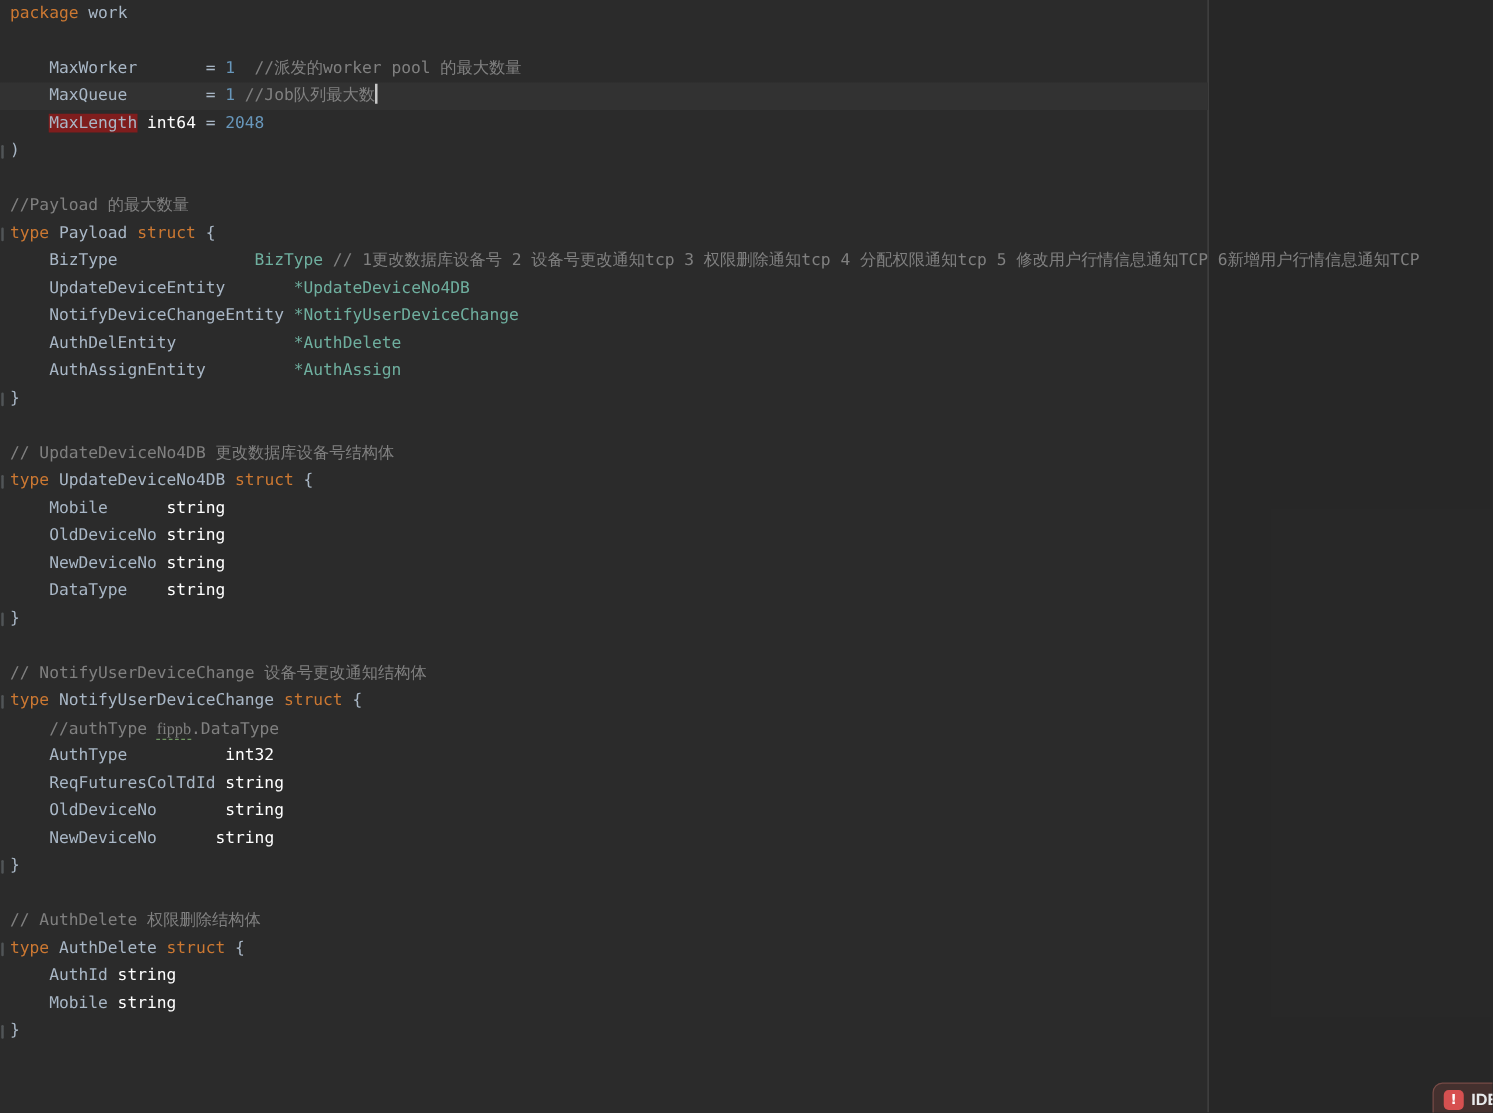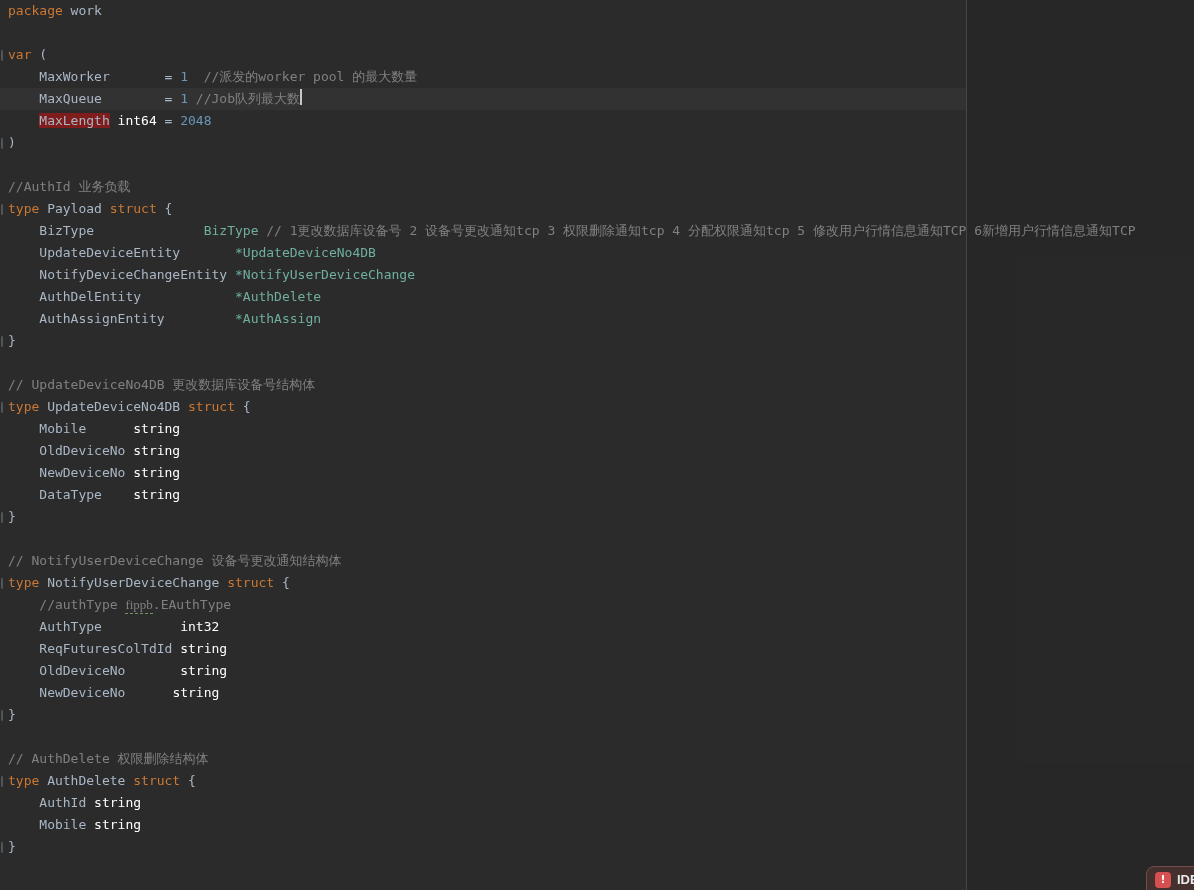--- a/index.html
+++ b/index.html
@@ -87,46 +87,45 @@
 </style>
 <style>.s-kw{color:#cc7832}.s-tx{color:#a9b7c6}.s-cm{color:#808080}.s-cmu{color:#808080}.s-num{color:#6897bb}.s-ty{color:#6faf9f}.s-bt{color:#ffffff}.s-hl{color:#a9b7c6}.s-hl{background:#7f1d1d;}.s-caret{background:#c8c8c8;}.caret-line{background:linear-gradient(90deg, #323232 0, #323232 966px, rgba(0,0,0,0) 966px);}</style></head>
 <body style="background: rgb(43, 43, 43);">
 
 <div class="editor">
   <div class="beyond-margin" style="left: 967px;"></div>
   <div class="margin-guide" style="left: 966px; background: rgb(70, 70, 70);"></div>
   <div class="code-lines">
       <div class="line"><span class="s-kw">package</span><span class="s-tx"> work</span></div>
       <div class="line"></div>
-      <div class="line"><span class="fold-marker"></span><span class="s-kw">var</span><span class="s-tx"> (</span></div>
       <div class="line"><span class="s-tx">    MaxWorker       = </span><span class="s-num">1</span><span class="s-tx">  </span><span class="s-cm">//派发的worker pool 的最大数量</span></div>
       <div class="line caret-line"><span class="s-tx">    MaxQueue        = </span><span class="s-num">1</span><span class="s-tx"> </span><span class="s-cm">//Job队列最大数</span><span class="s-caret"></span></div>
       <div class="line"><span class="s-tx">    </span><span class="s-hl">MaxLength</span><span class="s-tx"> </span><span class="s-bt">int64</span><span class="s-tx"> = </span><span class="s-num">2048</span></div>
       <div class="line"><span class="fold-marker"></span><span class="s-tx">)</span></div>
       <div class="line"></div>
-      <div class="line"><span class="s-cm">//AuthId 业务负载</span></div>
+      <div class="line"><span class="s-cm">//Payload 的最大数量</span></div>
       <div class="line"><span class="fold-marker"></span><span class="s-kw">type</span><span class="s-tx"> Payload </span><span class="s-kw">struct</span><span class="s-tx"> {</span></div>
       <div class="line"><span class="s-tx">    BizType              </span><span class="s-ty">BizType</span><span class="s-tx"> </span><span class="s-cm">// 1更改数据库设备号 2 设备号更改通知tcp 3 权限删除通知tcp 4 分配权限通知tcp 5 修改用户行情信息通知TCP 6新增用户行情信息通知TCP</span></div>
       <div class="line"><span class="s-tx">    UpdateDeviceEntity       </span><span class="s-ty">*UpdateDeviceNo4DB</span></div>
       <div class="line"><span class="s-tx">    NotifyDeviceChangeEntity </span><span class="s-ty">*NotifyUserDeviceChange</span></div>
       <div class="line"><span class="s-tx">    AuthDelEntity            </span><span class="s-ty">*AuthDelete</span></div>
       <div class="line"><span class="s-tx">    AuthAssignEntity         </span><span class="s-ty">*AuthAssign</span></div>
       <div class="line"><span class="fold-marker"></span><span class="s-tx">}</span></div>
       <div class="line"></div>
       <div class="line"><span class="s-cm">// UpdateDeviceNo4DB 更改数据库设备号结构体</span></div>
       <div class="line"><span class="fold-marker"></span><span class="s-kw">type</span><span class="s-tx"> UpdateDeviceNo4DB </span><span class="s-kw">struct</span><span class="s-tx"> {</span></div>
       <div class="line"><span class="s-tx">    Mobile      </span><span class="s-bt">string</span></div>
       <div class="line"><span class="s-tx">    OldDeviceNo </span><span class="s-bt">string</span></div>
       <div class="line"><span class="s-tx">    NewDeviceNo </span><span class="s-bt">string</span></div>
       <div class="line"><span class="s-tx">    DataType    </span><span class="s-bt">string</span></div>
       <div class="line"><span class="fold-marker"></span><span class="s-tx">}</span></div>
       <div class="line"></div>
       <div class="line"><span class="s-cm">// NotifyUserDeviceChange 设备号更改通知结构体</span></div>
       <div class="line"><span class="fold-marker"></span><span class="s-kw">type</span><span class="s-tx"> NotifyUserDeviceChange </span><span class="s-kw">struct</span><span class="s-tx"> {</span></div>
-      <div class="line"><span class="s-cm">    //authType </span><span class="s-cmu">fippb</span><span class="s-cm">.EAuthType</span></div>
+      <div class="line"><span class="s-cm">    //authType </span><span class="s-cmu">fippb</span><span class="s-cm">.DataType</span></div>
       <div class="line"><span class="s-tx">    AuthType          </span><span class="s-bt">int32</span></div>
       <div class="line"><span class="s-tx">    ReqFuturesColTdId </span><span class="s-bt">string</span></div>
       <div class="line"><span class="s-tx">    OldDeviceNo       </span><span class="s-bt">string</span></div>
       <div class="line"><span class="s-tx">    NewDeviceNo      </span><span class="s-bt">string</span></div>
       <div class="line"><span class="fold-marker"></span><span class="s-tx">}</span></div>
       <div class="line"></div>
       <div class="line"><span class="s-cm">// AuthDelete 权限删除结构体</span></div>
       <div class="line"><span class="fold-marker"></span><span class="s-kw">type</span><span class="s-tx"> AuthDelete </span><span class="s-kw">struct</span><span class="s-tx"> {</span></div>
       <div class="line"><span class="s-tx">    AuthId </span><span class="s-bt">string</span></div>
       <div class="line"><span class="s-tx">    Mobile </span><span class="s-bt">string</span></div>

